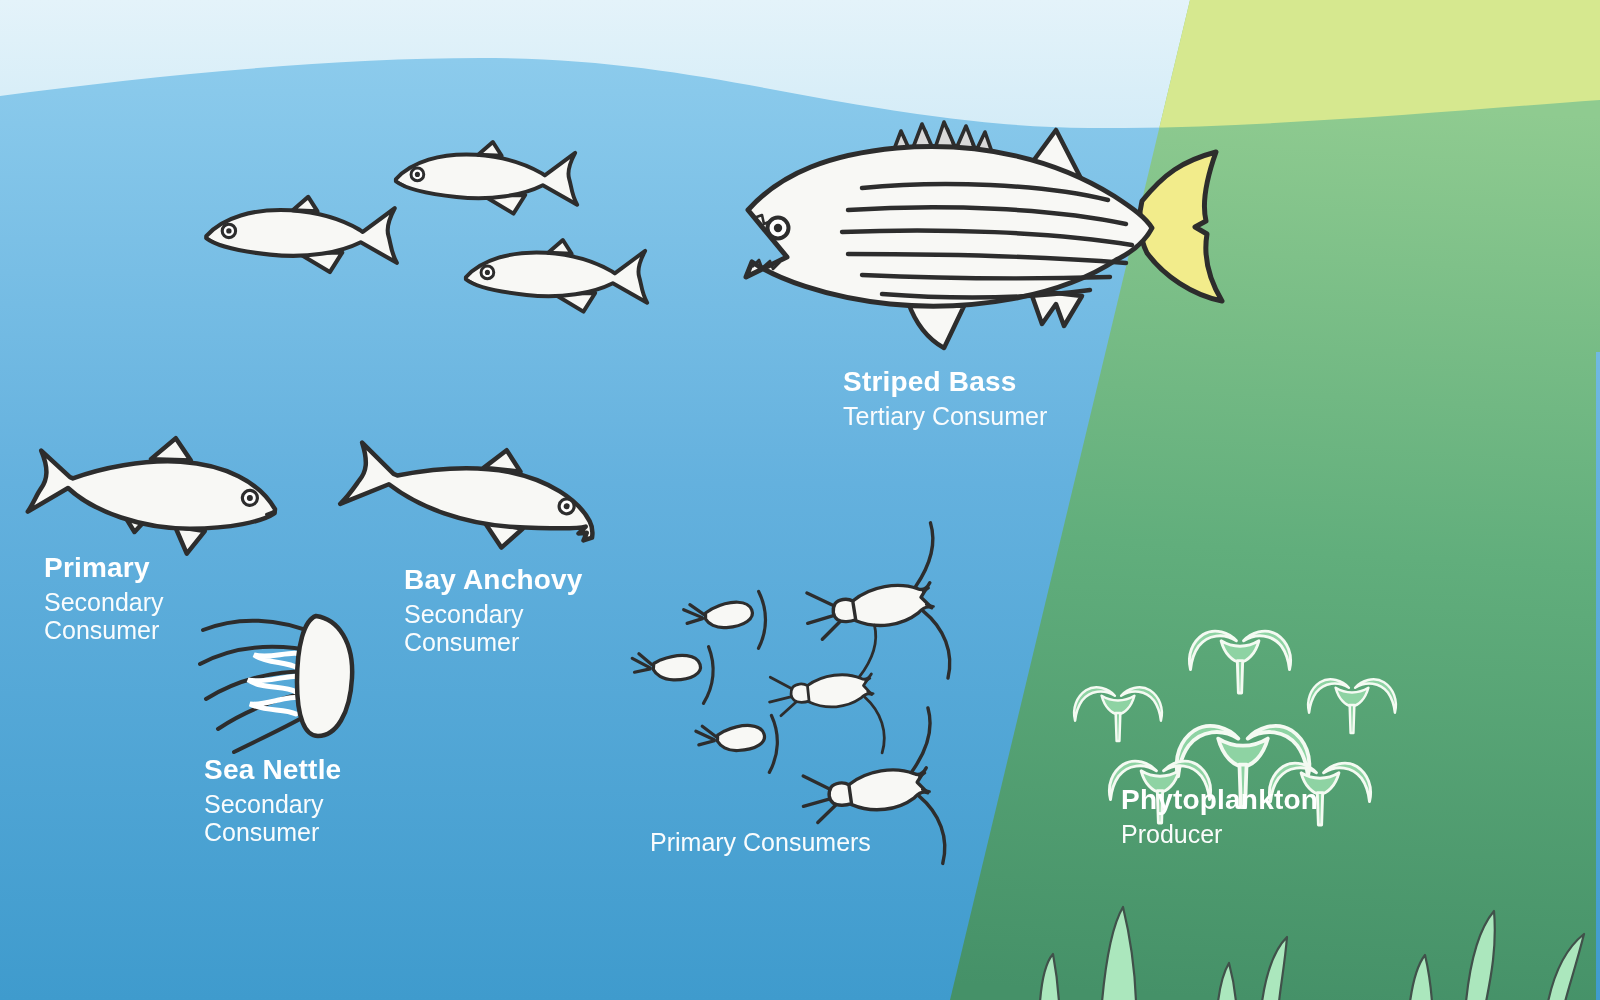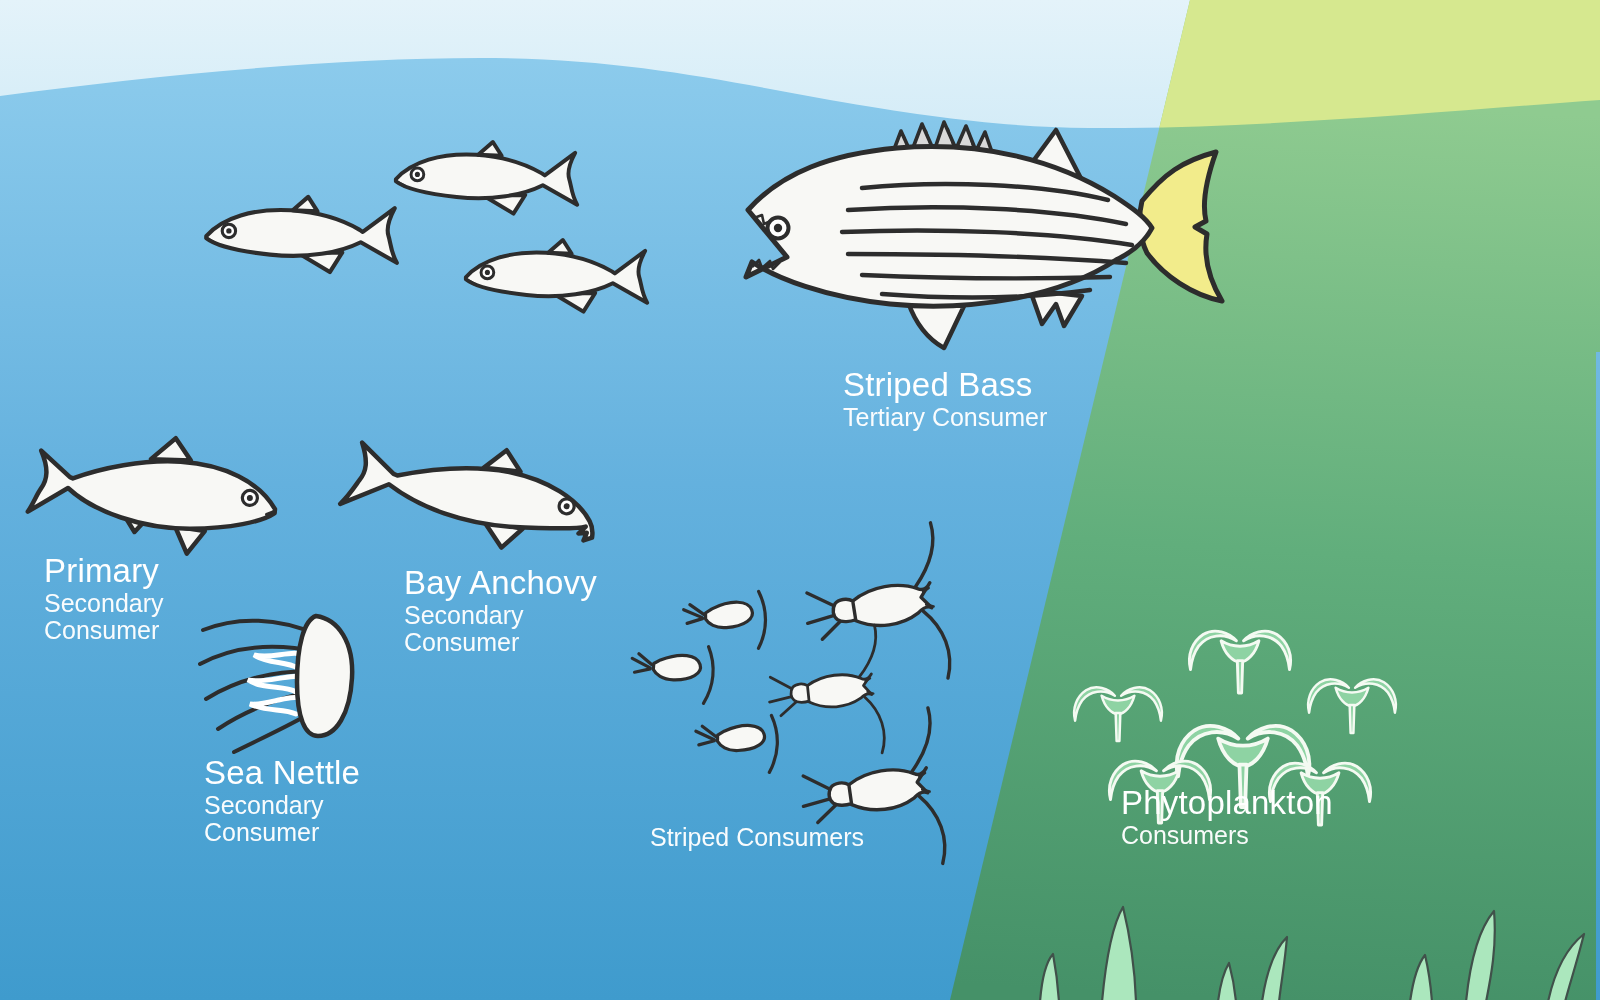--- a/index.html
+++ b/index.html
@@ -1,21 +1,21 @@
 <!DOCTYPE html>
 <html><head>
 <meta charset="utf-8">
 <style>
   html,body{margin:0;padding:0;background:#ffffff;}
   .scene{position:relative;width:1600px;height:1000px;overflow:hidden;
          font-family:"Liberation Sans", sans-serif;}
   .scene svg{position:absolute;left:0;top:0;display:block;}
   .label{position:absolute;color:#ffffff;}
-  .label .title{font-weight:400;font-size:33px;line-height:1.15;letter-spacing:0.2px;}
-  .label .sub{font-weight:400;font-size:25px;line-height:1.1;opacity:0.97;}
+  .label .title{font-weight:700;font-size:28px;line-height:1.15;letter-spacing:0.2px;}
+  .label .sub{font-weight:400;font-size:25px;line-height:1.1;margin-top:5px;opacity:0.97;}
   .label .sub div{min-height:0;}
 </style>
 </head>
 <body>
 
 <div class="scene">
 
 <svg width="1600" height="1000" viewBox="0 0 1600 1000">
   <defs>
     <linearGradient id="waterGrad" gradientUnits="userSpaceOnUse" x1="0" y1="60" x2="0" y2="1000">
@@ -204,26 +204,26 @@
   <div class="label" style="left:204px;top:754px">
     <div class="title">Sea Nettle</div>
     <div class="sub">
       <div>Secondary</div>
       <div>Consumer</div>
     </div>
   </div>
 
   <div class="label" style="left:650px;top:824px">
     <div class="sub">
-      <div>Striped Consumers</div>
+      <div>Primary Consumers</div>
       <div></div>
     </div>
   </div>
 
   <div class="label" style="left:1121px;top:784px">
     <div class="title">Phytoplankton</div>
     <div class="sub">
-      <div>Consumers</div>
+      <div>Producer</div>
       <div></div>
     </div>
   </div>
 
 </div>
 
 </body></html>

